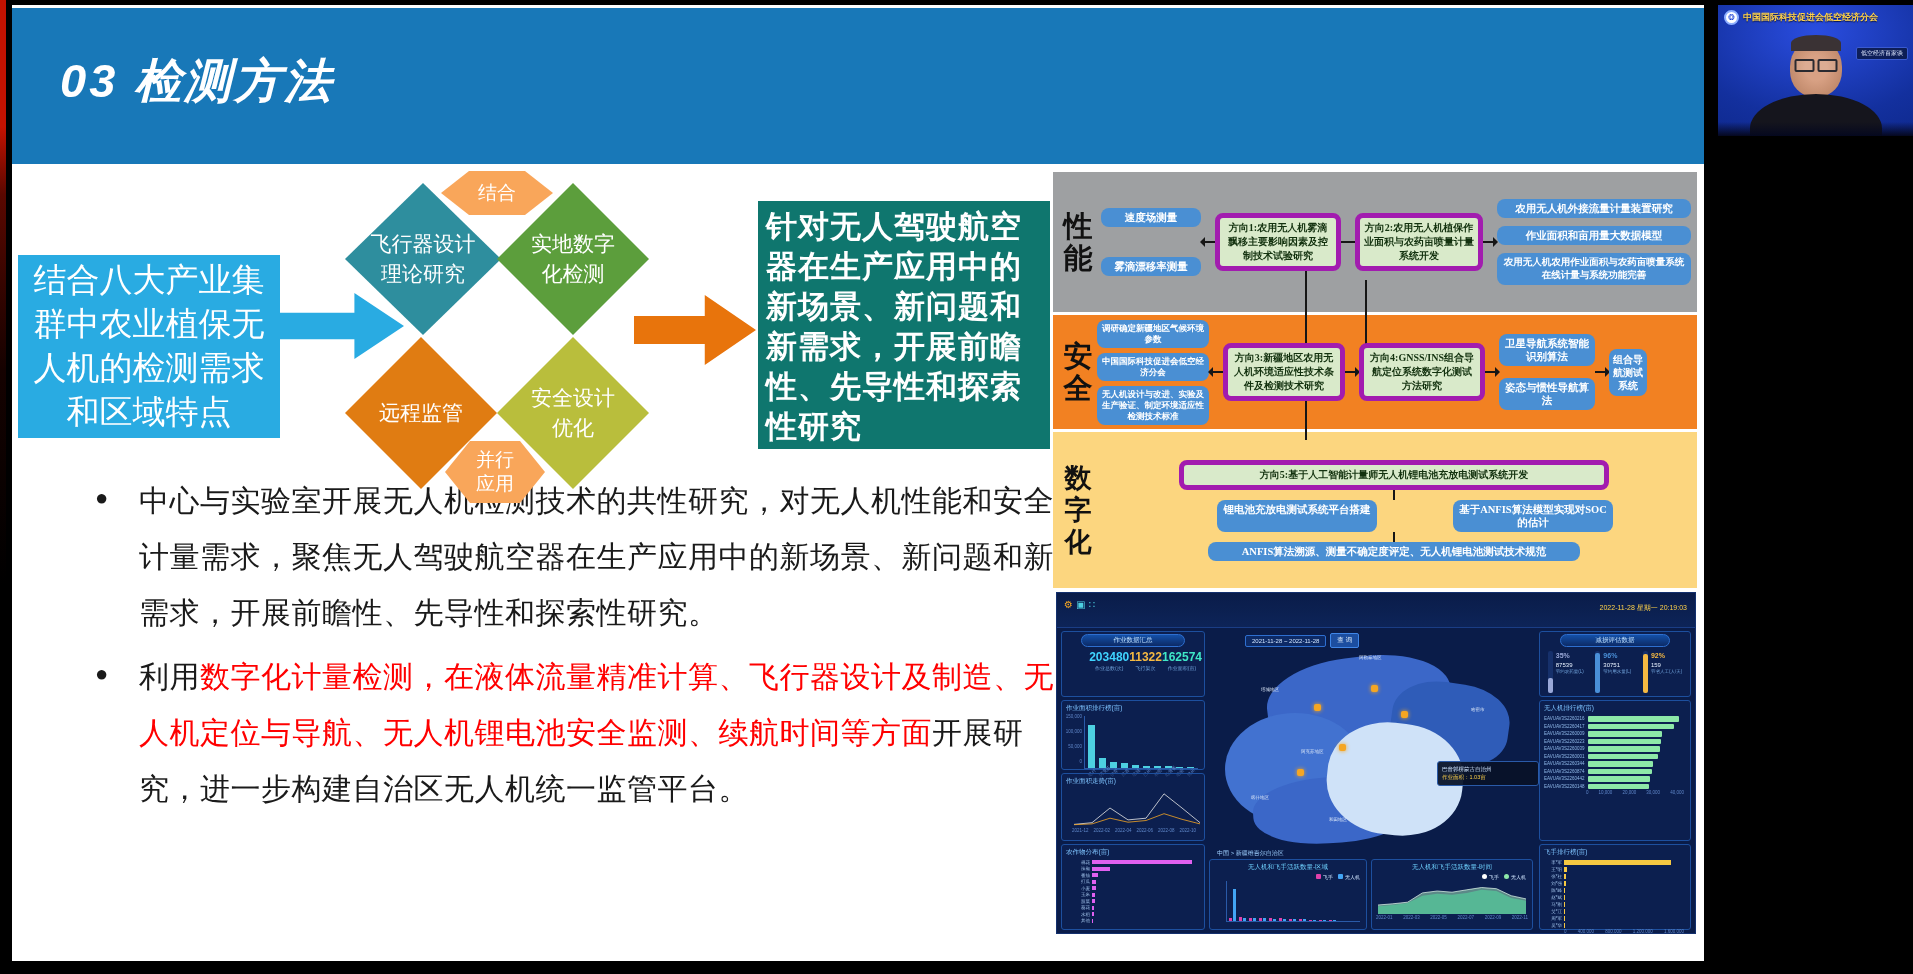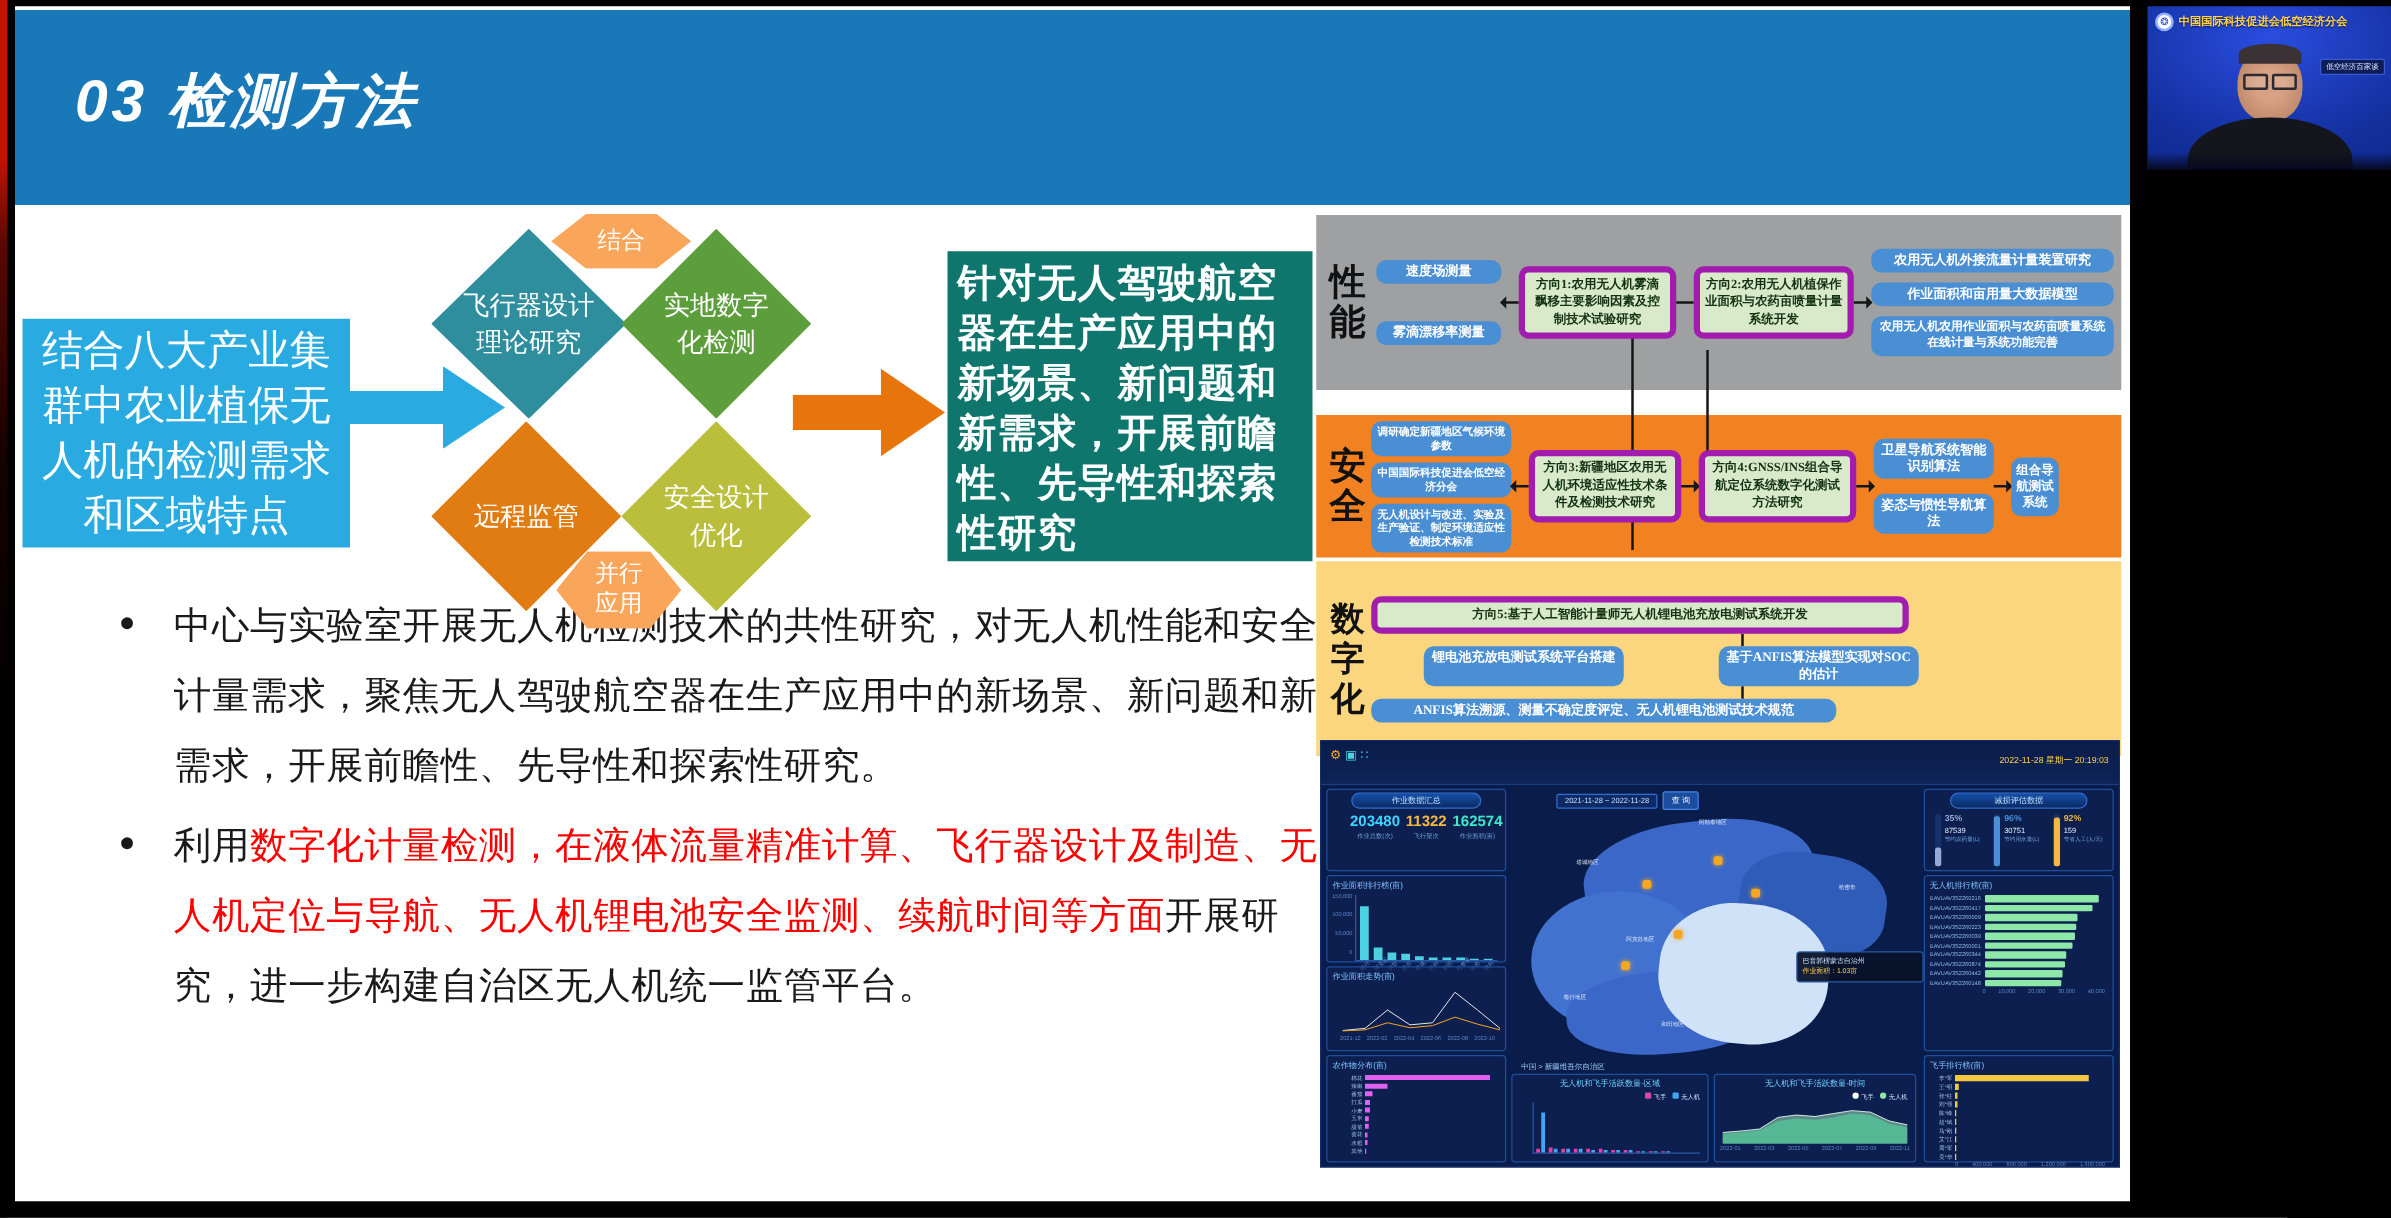--- a/index.html
+++ b/index.html
@@ -33,21 +33,21 @@
   .dia-orangec{left:0;top:166px;width:152px;height:152px;background:#E07C12;}
   .dia-yellow{left:152px;top:166px;width:152px;height:152px;background:#B9BE3C;}
   .hex-top{left:96px;top:0;width:112px;height:44px;}
   .hex-bottom{left:100px;top:270px;width:100px;height:62px;}
   
   .orange-box{position:absolute;left:746px;top:196px;width:292px;height:248px;background:#0f766e;
     color:#fff;font-size:31px;font-weight:bold;line-height:40px;padding:6px 8px;box-sizing:border-box;letter-spacing:1px;}
   
   .flow{position:absolute;left:1041px;top:167px;width:644px;height:418px;}
   .band{position:relative;display:flex;align-items:center;box-sizing:border-box;padding:4px 6px;}
-  .band-perf{height:140px;background:#9EA0A2;margin-bottom:20px;}
+  .band-perf{height:140px;background:#9EA0A2;margin-bottom:3px;}
   .band-safety{height:114px;background:#F28122;margin-bottom:3px;}
   .band-digital{height:156px;background:#FCD67F;}
   .band-label{flex:none;width:38px;color:#111;font-weight:bold;font-size:29px;line-height:32px;
     word-break:break-all;text-align:center;}
   .fcol{display:flex;flex-direction:column;justify-content:center;gap:14px;}
   .fbox{position:relative;z-index:2;border-radius:8px;padding:3px 4px;text-align:center;
     font-family:"Liberation Serif","DejaVu Serif",serif;font-weight:bold;box-sizing:border-box;}
   .fblue{background:#4A8FD3;color:#fff;font-size:10.5px;line-height:13px;}
   .fgreen{background:#D9EACA;color:#13320f;font-size:10px;line-height:14px;border:5px solid #a21caf;}
   .conn{flex:none;width:14px;height:2px;background:#161616;position:relative;z-index:2;}
@@ -67,21 +67,21 @@
   .dash-header{position:absolute;left:0;top:0;width:100%;height:34px;
     background:linear-gradient(#0a1c49,#0d2458);border-bottom:1px solid #1a3d85;}
   .dash-title{position:absolute;left:0;top:7px;width:100%;text-align:center;color:#6fd2ff;
     font-size:13.5px;font-weight:bold;text-shadow:0 0 8px #1a7fd4;letter-spacing:1px;}
   .dash-icons{position:absolute;left:7px;top:6px;font-size:10px;letter-spacing:3px;}
   .dash-dt{position:absolute;right:8px;top:10px;color:#ffd24a;font-size:7px;}
   .dpanel{position:absolute;border:1px solid #1d4f9e;background:rgba(14,34,84,.55);border-radius:3px;box-sizing:border-box;}
   .dpill{margin:2px auto 1px;width:72%;text-align:center;font-size:6.5px;color:#bfe0ff;
     background:linear-gradient(#1450a8,#0c2a66);border:1px solid #2e6fd0;border-radius:7px;padding:1px 0;}
   .dtitle{font-size:6.5px;color:#7fc4ff;padding:3px 4px 1px;}
-  .stat-row{display:flex;justify-content:space-between;padding:2px 2px;margin-left:16px;}
+  .stat-row{display:flex;justify-content:flex-end;padding:2px 2px;margin-left:16px;}
   .stat{text-align:center;}
   .stat-v{font-size:12px;font-weight:bold;}
   .stat-l{font-size:5px;color:#6fa0d8;margin-top:1px;}
   .rank-bars{display:flex;align-items:flex-end;gap:4px;height:52px;margin:2px 6px 0 22px;
     border-left:1px solid #2a5aa8;border-bottom:1px solid #2a5aa8;padding-left:3px;}
   .rbar{width:7px;background:#4dd0e1;}
   .yax{position:absolute;left:2px;width:18px;text-align:right;font-size:4.5px;color:#5f86c8;line-height:1;}
   .rank-cats{display:flex;gap:4px;margin:2px 6px 0 26px;font-size:4.5px;color:#5f86c8;}
   .rank-cats span{width:7px;transform:rotate(-45deg);white-space:nowrap;}
   .crow{display:flex;align-items:center;gap:2px;padding:0 4px;margin-top:1.5px;}
@@ -226,21 +226,21 @@
         <div class="fcol" style="width:96px;gap:12px;">
           <div class="fbox fblue">卫星导航系统智能识别算法</div>
           <div class="fbox fblue">姿态与惯性导航算法</div>
         </div>
         <div class="conn ar"></div>
         <div class="fbox fblue" style="width:38px;word-break:break-all;font-size:10px;line-height:13px;padding:4px 2px;">组合导航测试系统</div>
       </div>
 
       <div class="band band-digital">
         <div class="band-label" style="font-size:27px;">数字化</div>
-        <div style="flex:1;display:flex;flex-direction:column;align-items:flex-start;">
+        <div style="flex:1;display:flex;flex-direction:column;align-items:center;">
           <div class="fbox fgreen" style="width:430px;">方向5:基于人工智能计量师无人机锂电池充放电测试系统开发</div>
           <div class="vconn"></div>
           <div style="display:flex;gap:76px;padding-left:42px;">
             <div class="fbox fblue" style="width:160px;">锂电池充放电测试系统平台搭建</div>
             <div class="fbox fblue" style="width:160px;">基于ANFIS算法模型实现对SOC的估计</div>
           </div>
           <div class="vconn"></div>
           <div class="fbox fblue" style="width:372px;">ANFIS算法溯源、测量不确定度评定、无人机锂电池测试技术规范</div>
         </div>
       </div>

